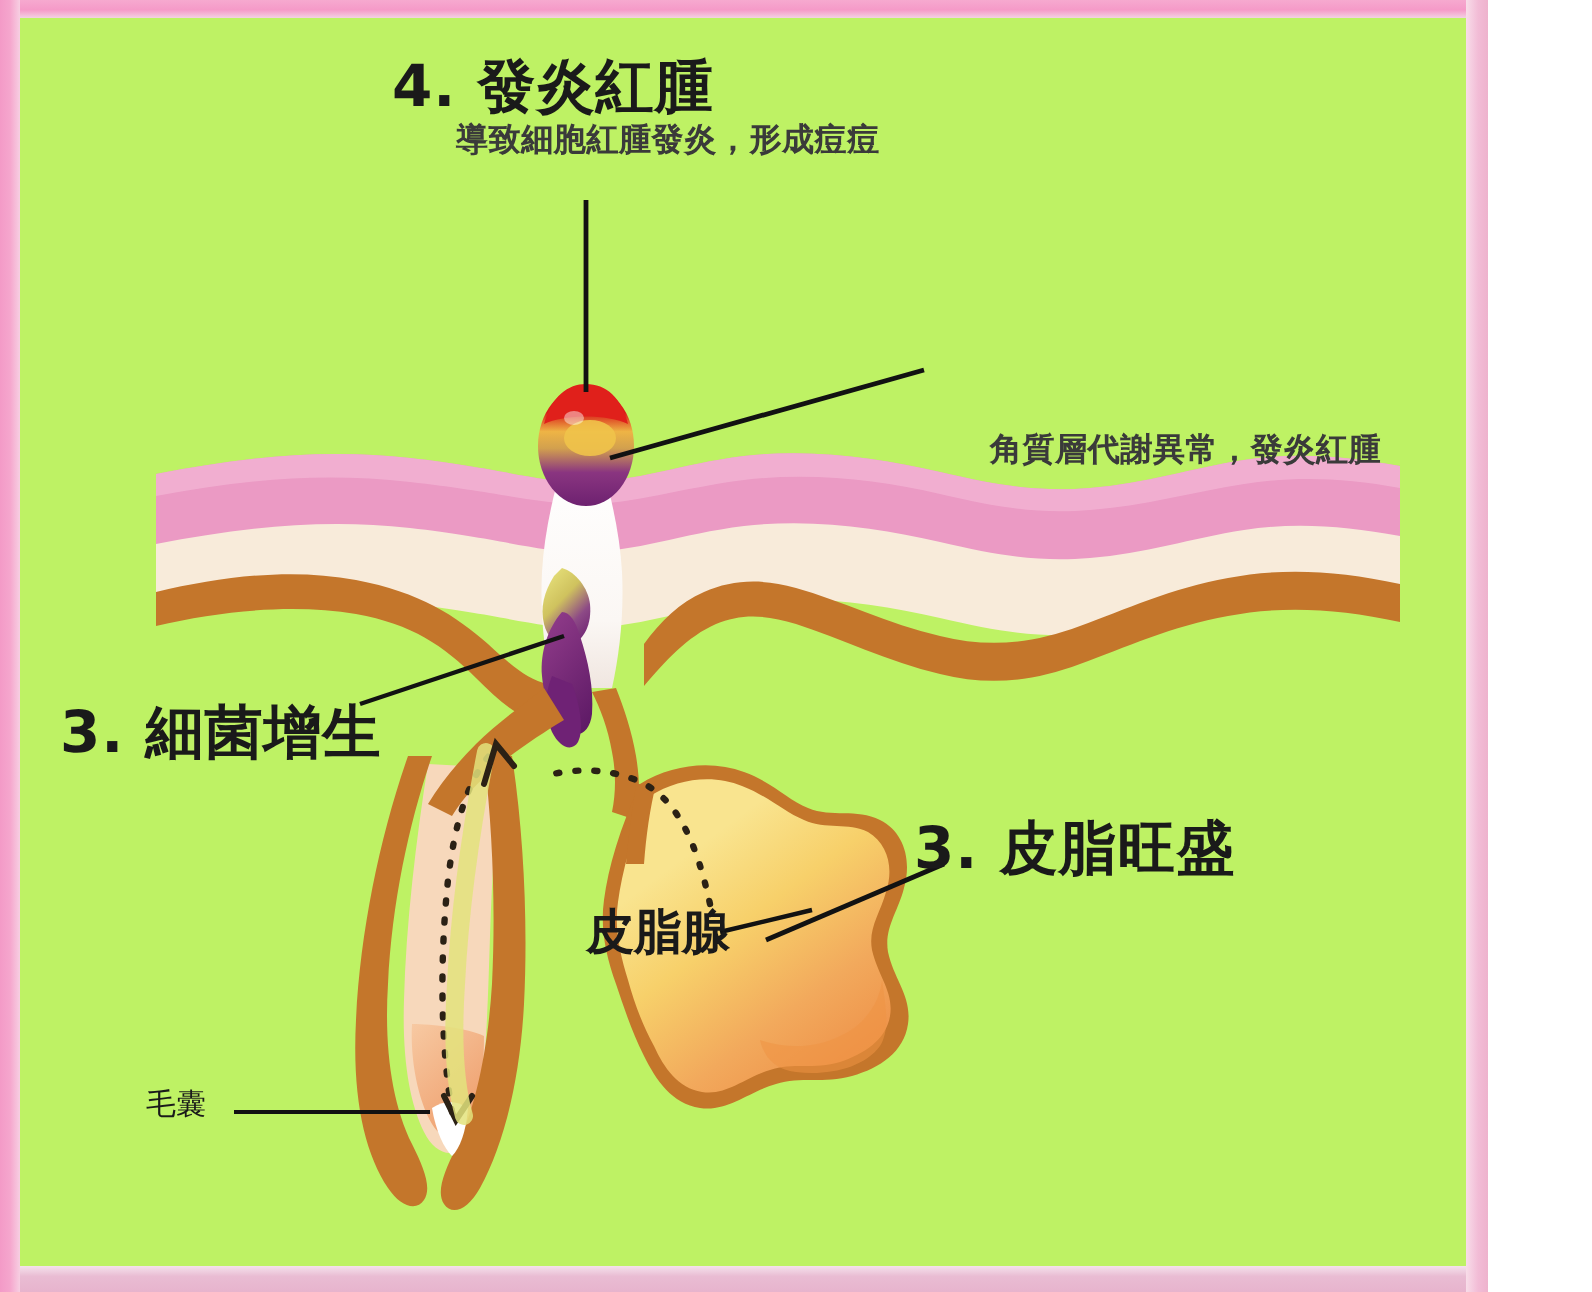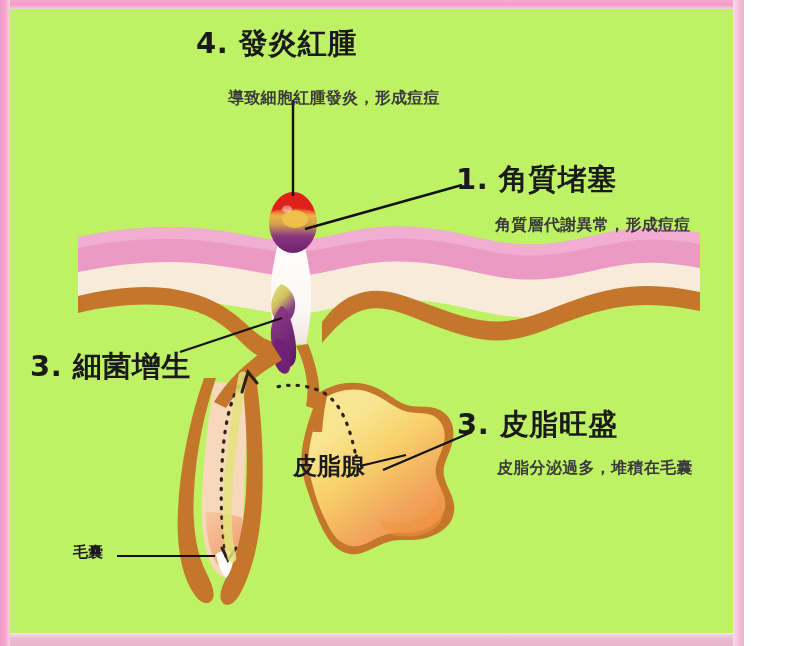--- a/index.html
+++ b/index.html
@@ -69,27 +69,27 @@
   .lbl-inline {
     position: absolute;
     font-size: 24px;
     font-weight: 700;
     color: #1a1a1a;
     white-space: nowrap;
   }
   .lbl-small {
     position: absolute;
     font-size: 15px;
-    font-weight: 700;
+    font-weight: 400;
     color: #1a1a1a;
     white-space: nowrap;
   }
 
   #t4      { left: 196px; top: 27px; }
-  #t4sub   { left: 228px; top: 88px; }
+  #t4sub   { left: 228px; top: 60px; }
   #t1      { left: 456px; top: 163px; }
   #t1sub   { left: 495px; top: 215px; }
   #t2      { left: 457px; top: 408px; }
   #t2sub   { left: 497px; top: 458px; }
   #t3      { left: 30px;  top: 350px; text-align: right; }
   #gland   { left: 293px; top: 450px; }
   #follicle{ left: 73px;  top: 543px; }
 </style>
 </head>
 <body>
@@ -349,25 +349,23 @@
       <line x1="180" y1="352" x2="282" y2="318" stroke-width="2.2"></line>
       <line x1="383" y1="470" x2="472" y2="432" stroke-width="2.4"></line>
       <line x1="360" y1="466" x2="406" y2="455" stroke-width="2.2"></line>
       <line x1="117" y1="556" x2="215" y2="556" stroke-width="2"></line>
     </g>
   </svg>
 
   <div class="lbl lbl-title" id="t4">4. 發炎紅腫</div>
   <div class="lbl-sub" id="t4sub">導致細胞紅腫發炎，形成痘痘</div>
 
-  <div class="lbl lbl-title" id="t1">1. 角質堵塞</div>
-  <div class="lbl-sub" id="t1sub">角質層代謝異常，形成痘痘</div>
+  <div class="lbl-sub" id="t1sub">角質層代謝異常，發炎紅腫</div>
 
   <div class="lbl lbl-title" id="t2">3. 皮脂旺盛</div>
-  <div class="lbl-sub" id="t2sub">皮脂分泌過多，堆積在毛囊</div>
 
   <div class="lbl lbl-title" id="t3">3. 細菌增生</div>
 
   <div class="lbl-inline" id="gland">皮脂腺</div>
   <div class="lbl-small" id="follicle">毛囊</div>
 
   <div class="border-edge border-top"></div>
   <div class="border-edge border-bottom"></div>
   <div class="border-edge border-left"></div>
   <div class="border-edge border-right"></div>

